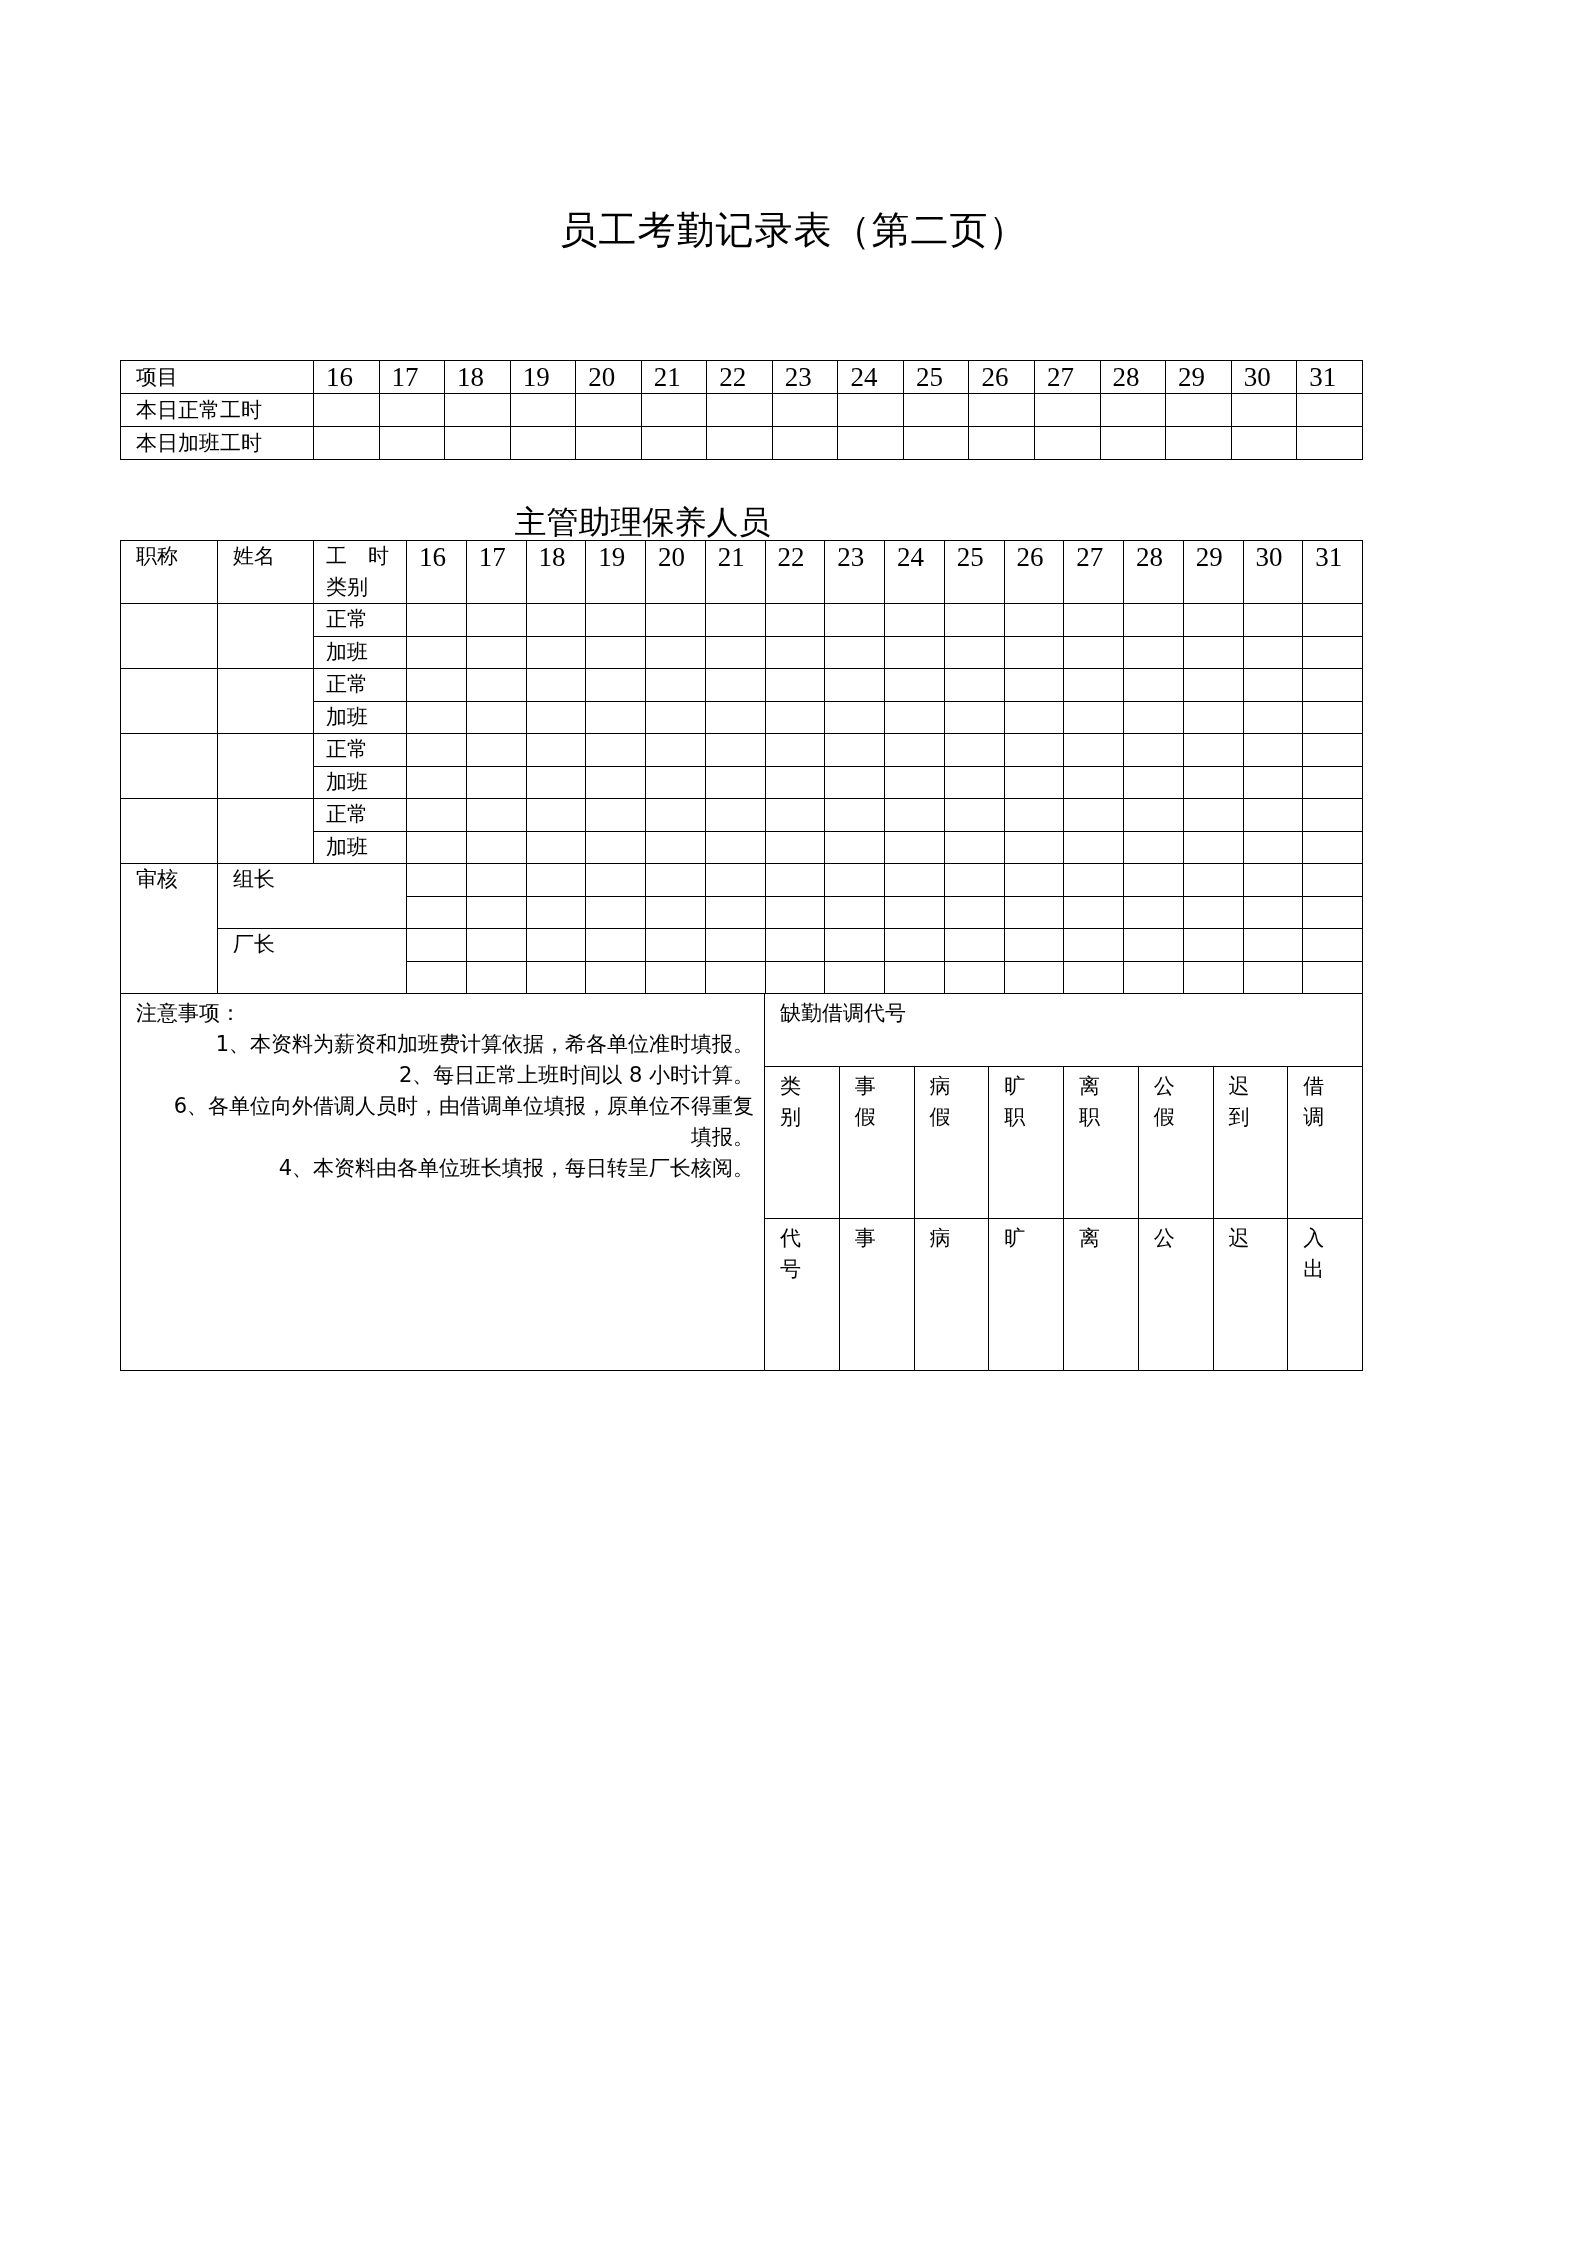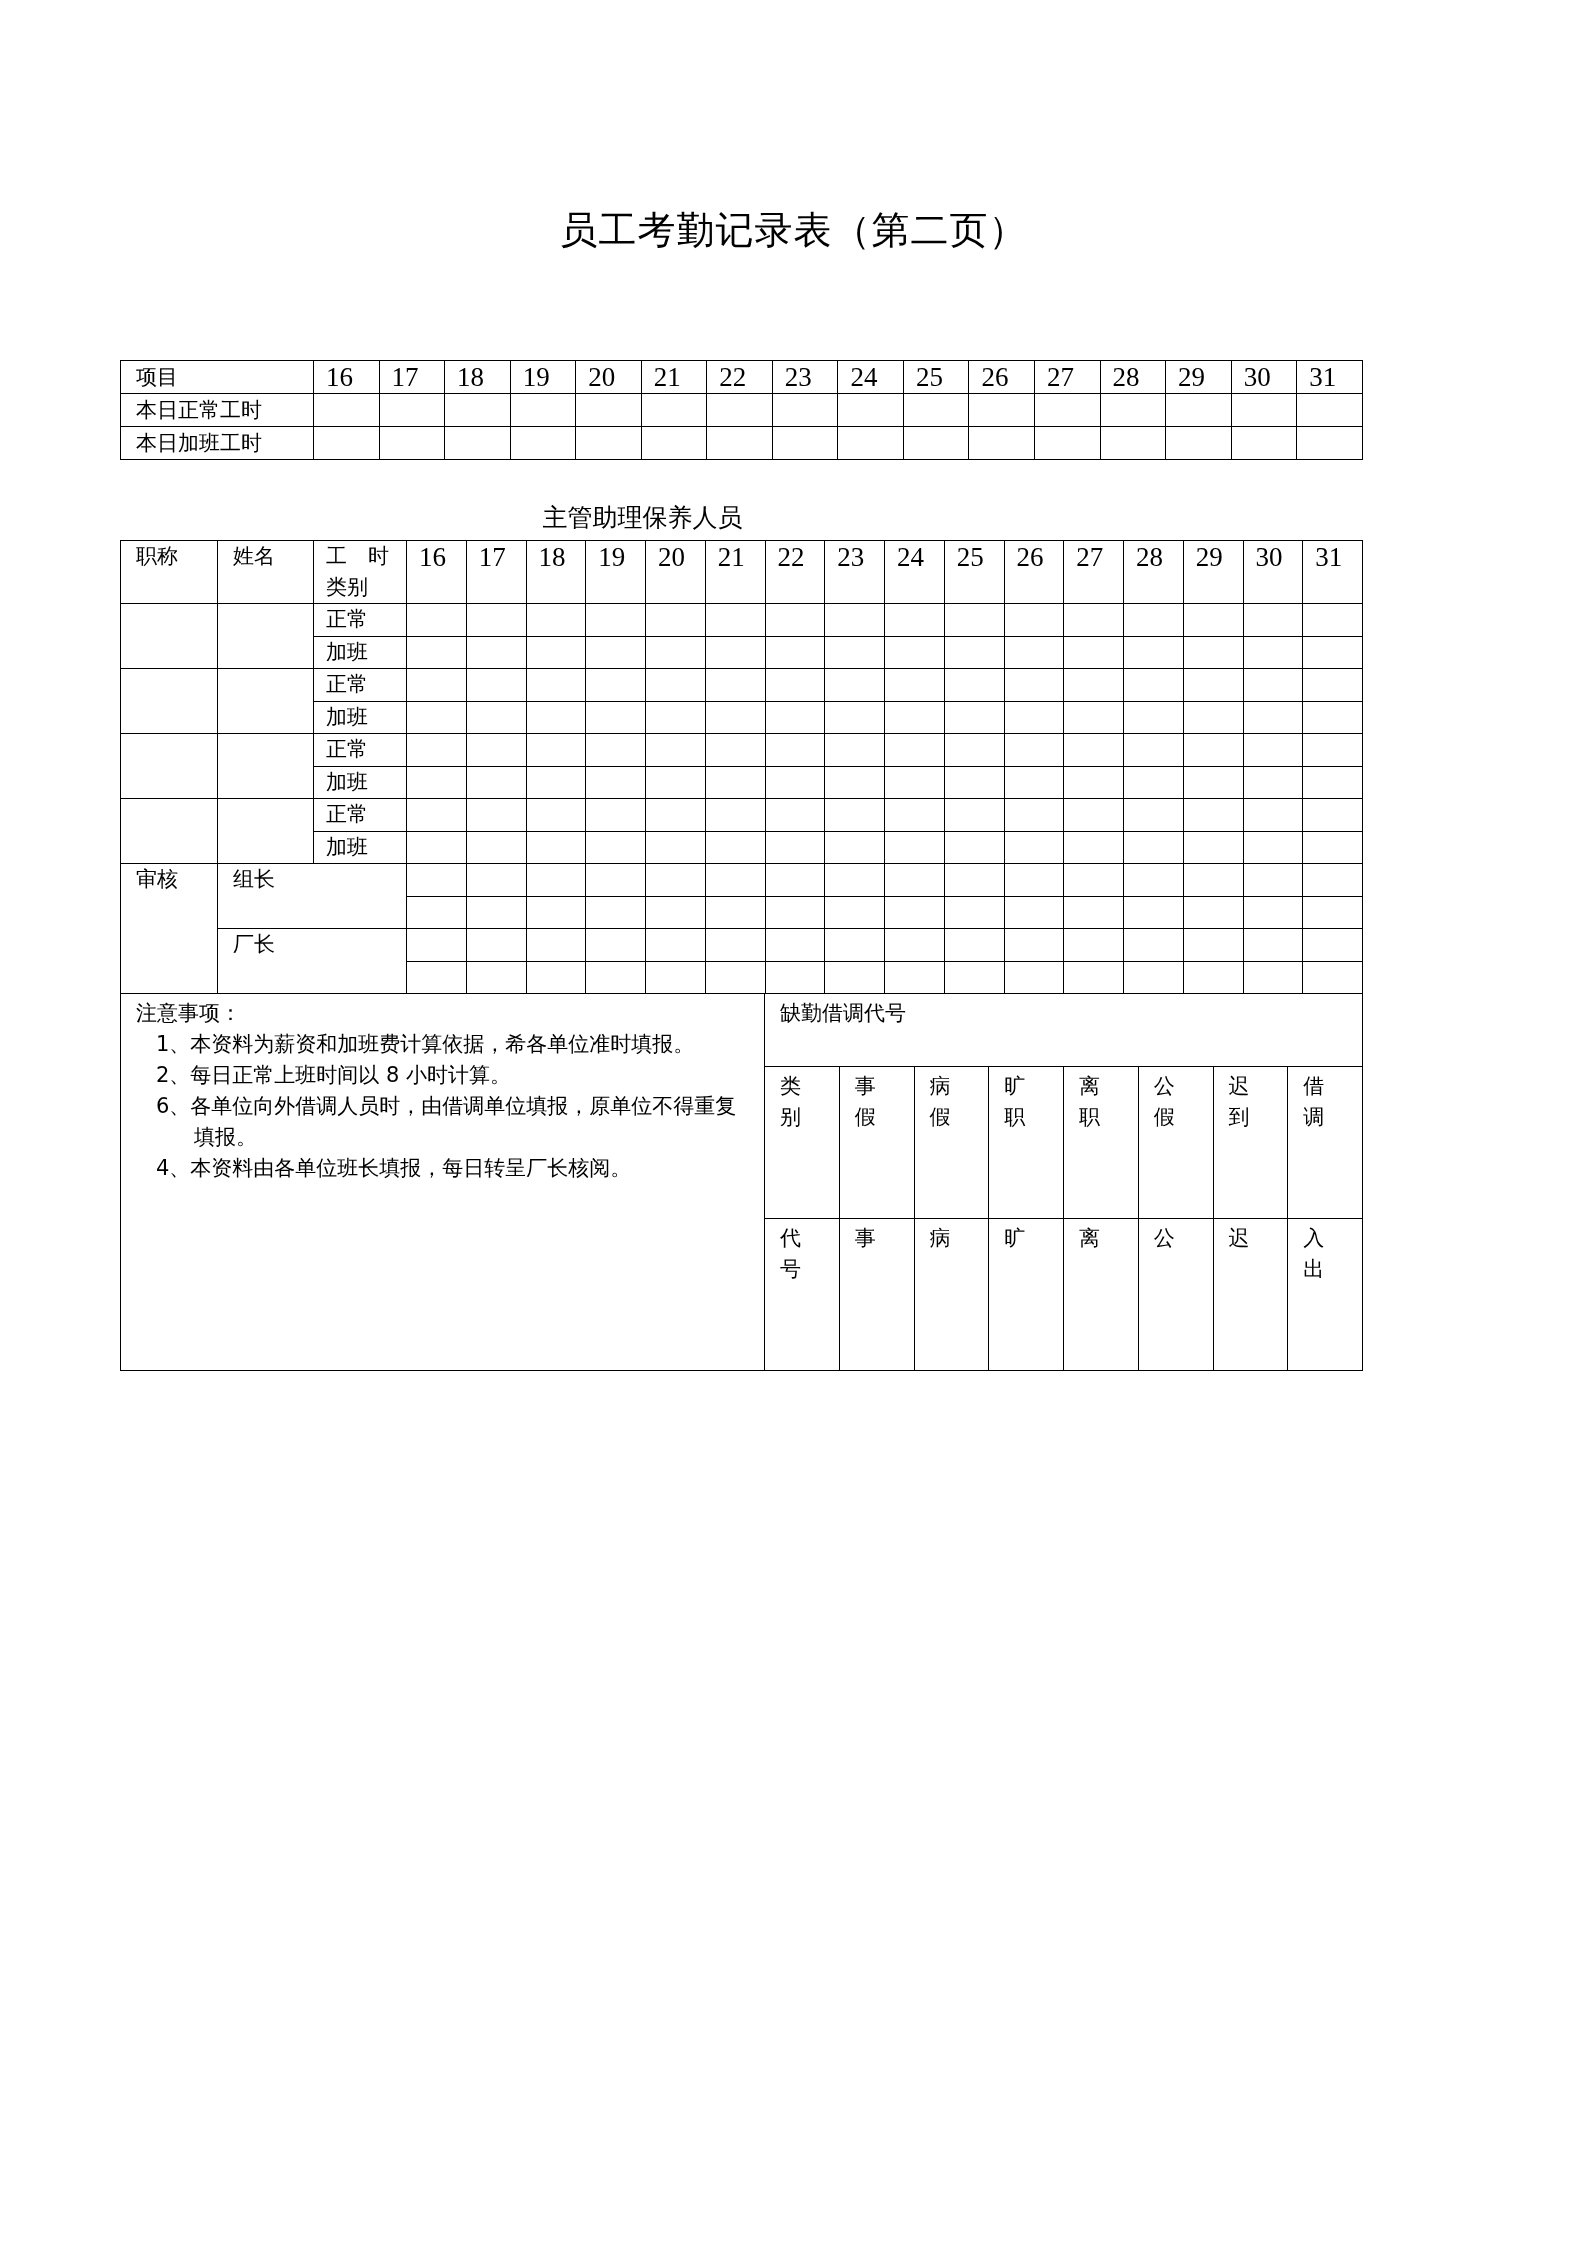--- a/index.html
+++ b/index.html
@@ -12,35 +12,35 @@
   .cjk { font-family: "DejaVu Sans", "Liberation Sans", sans-serif; font-size: 21px; border-radius: 12px; }
   .num { font-family: "Liberation Serif", "DejaVu Serif", serif; font-size: 27px; margin-top: 45px; }
 
   
   #t1 { left: 120px; top: 360px; width: 1242px; }
   #t1 td { height: 32px; }
   #t1 td.label { padding-left: 15px; line-height: 32px; }
   #t1 td.day { padding-left: 12px; line-height: 32px; }
 
   .subtitle { position: absolute; top: 501px; left: 0; width: 1285px; text-align: center;
-              font-size: 25px; font-family: "DejaVu Sans", "Liberation Sans", sans-serif; }
+              font-size: 32px; font-family: "DejaVu Sans", "Liberation Sans", sans-serif; }
 
   
   #t2 { left: 120px; top: 540px; width: 1242px; }
   #t2 td { height: 31.5px; }
   #t2 td.hdr { height: 62px; }
   #t2 td.txt { padding-left: 15px; line-height: 31px; }
   #t2 td.day { padding-left: 12px; line-height: 32px; }
   #t2 td.cat { padding-left: 12px; line-height: 31px; }
 
   
   #t3 { left: 120px; top: 993px; width: 1242px; }
   #t3 td.notes { width: 643px; height: 362px; padding: 4px 10px 0 15px; line-height: 31px; }
   .note-head { display: block; }
-  .note-item { display: block; padding-left: 58px; text-indent: -38px; margin-left: 0; }
+  .note-item { display: block; padding-left: 58px; text-indent: -38px; margin-left: 0; text-align: right; }
   #t3 td.legend-title { height: 68px; padding: 4px 0 0 15px; line-height: 31px; }
   #t3 td.code { height: 147px; padding: 4px 0 0 15px; line-height: 31px; }
   .vstack span { display: block; }
 </style>
 </head>
 <body>
 
 <div class="title">员工考勤记录表（第二页）</div>
 
 <table id="t1">

